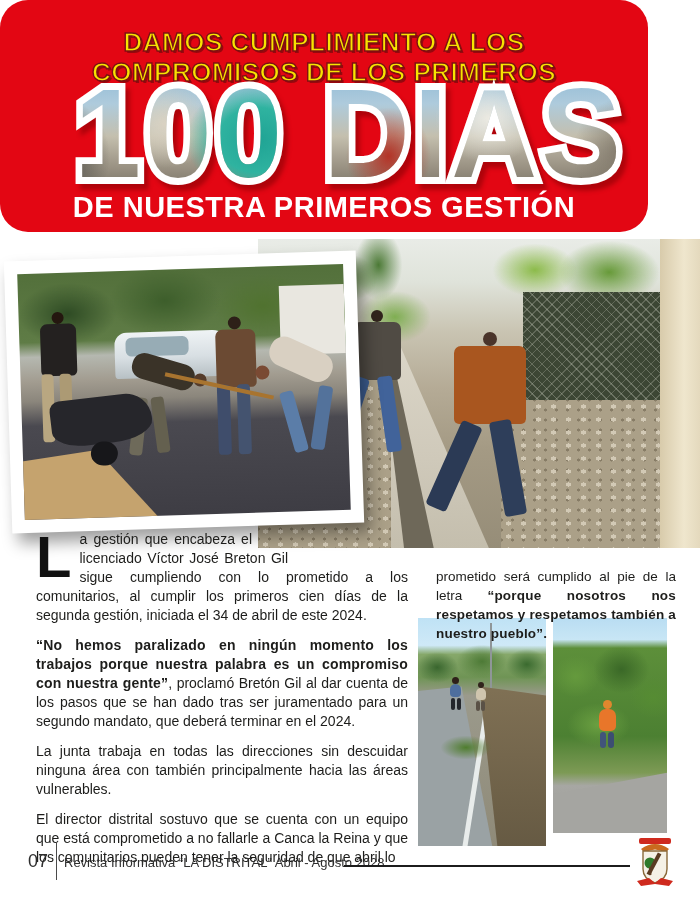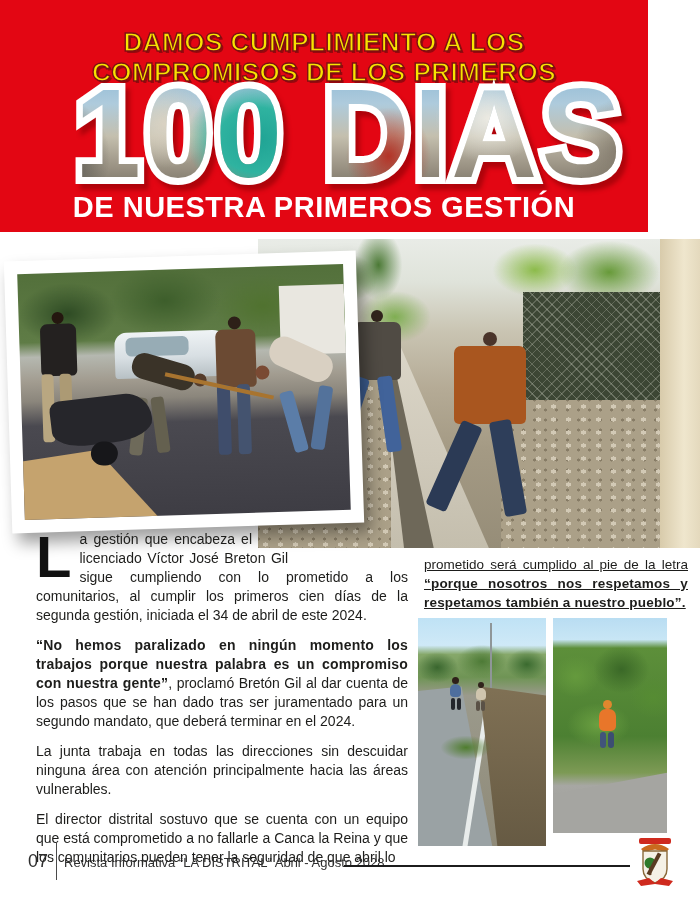--- a/index.html
+++ b/index.html
@@ -1,20 +1,20 @@
 <!DOCTYPE html>
 <html><head>
 <meta charset="utf-8">
 <style>
   html,body{margin:0;padding:0;background:#9b9b9b;}
   .page{position:relative;width:700px;height:907px;margin:0 auto;background:#ffffff;
         overflow:hidden;font-family:"Liberation Sans",sans-serif;}
 
   
-  .banner{position:absolute;left:0;top:0;width:648px;height:232px;background:#e30613;}
+  .banner{position:absolute;left:0;top:0;width:648px;height:232px;background:#e30613;border-radius:28px;}
   .kicker{position:absolute;left:0;width:100%;text-align:center;font-weight:bold;
           color:#f7e400;font-size:26px;letter-spacing:.5px;
           -webkit-text-stroke:1.4px #7c1012;text-shadow:2px 2px 0 rgba(90,10,10,.55);}
   .k1{top:27px;} .k2{top:57px;}
   .bigscale{position:absolute;left:0;top:80px;width:700px;height:112px;
             transform:scale(1.10,1.16);transform-origin:50% 50%;
             filter:drop-shadow(4px 5px 2px rgba(110,0,0,.45));}
   .bigtxt{position:absolute;left:0;top:0;width:100%;text-align:center;
           font-weight:bold;font-size:108px;line-height:108px;letter-spacing:4px;}
   .big-stroke{color:#fff;-webkit-text-stroke:12px #ffffff;}
@@ -128,21 +128,21 @@
   .col-left{position:absolute;left:36px;top:530px;width:372px;z-index:3;
     color:#1d1d1b;font-size:14px;line-height:19px;text-align:justify;}
   .col-left p{margin:0 0 11px 0;}
   .dropcap{float:left;font-weight:bold;font-size:58px;line-height:48px;color:#111;
     margin:3px 8px 0 0;}
   .spacer-a{float:right;width:156px;height:19px;}
   .spacer-b{float:right;clear:right;width:120px;height:19px;}
   .bold{font-weight:bold;letter-spacing:.2px;}
   .col-right{position:absolute;left:420px;top:551px;width:272px;z-index:3;
     color:#1d1d1b;font-size:13.5px;line-height:19px;text-align:justify;}
-  .col-right p{margin:4px;text-decoration:underline;}
+  .col-right p{margin:16px;}
 
   
   .photo-sm{position:absolute;overflow:hidden;z-index:2;}
   .sm1{left:418px;top:618px;width:128px;height:228px;
     background:linear-gradient(180deg,#bfe2f5 0%,#cfe9f7 12%,#86a86a 16%,#6f9455 26%,#9b9a8c 34%,#8f8a78 100%);}
   .sm1-trees{position:absolute;left:0;top:6%;width:100%;height:26%;
     background:radial-gradient(ellipse 30px 22px at 15% 60%, #39662e 0%, rgba(57,102,46,0) 70%),
                radial-gradient(ellipse 36px 24px at 50% 50%, #4d7a36 0%, rgba(77,122,54,0) 70%),
                radial-gradient(ellipse 30px 22px at 85% 55%, #3a6a2f 0%, rgba(58,106,47,0) 70%);}
   .sm1-pole{position:absolute;left:56%;top:2%;width:2px;height:30%;background:#8f9698;}
@@ -269,21 +269,21 @@
   <section class="col-left">
     <p>
       <span class="dropcap">L</span>
       <span class="spacer-a"></span>
       <span class="spacer-b"></span>
       <span>a gestión que encabeza el licenciado Víctor José Breton Gil sigue cumpliendo con lo prometido a los comunitarios, al cumplir los primeros cien días de la segunda gestión, iniciada el 34 de abril de este 2024.</span>
     </p>
     <p>
       <span class="bold">“No hemos paralizado en ningún momento los trabajos porque nuestra palabra es un compromiso con nuestra gente”</span><span>, proclamó Bretón Gil al dar cuenta de los pasos que se han dado tras ser juramentado para un segundo mandato, que deberá terminar en el 2024.</span>
     </p>
-    <p>La junta trabaja en todas las direcciones sin descuidar ninguna área con atención principalmente hacia las áreas vulnerables.</p>
+    <p>La junta trabaja en todas las direcciones sin descuidar ninguna área con también principalmente hacia las áreas vulnerables.</p>
     <p>El director distrital sostuvo que se cuenta con un equipo que está comprometido a no fallarle a Canca la Reina y que los comunitarios pueden tener la seguridad de que abril lo</p>
   </section>
 
   <section class="col-right">
     <p>
       <span>prometido será cumplido al pie de la letra </span><span class="bold">“porque nosotros nos respetamos y respetamos también a nuestro pueblo”.</span>
     </p>
   </section>
 
   <div class="photo-sm sm1">

